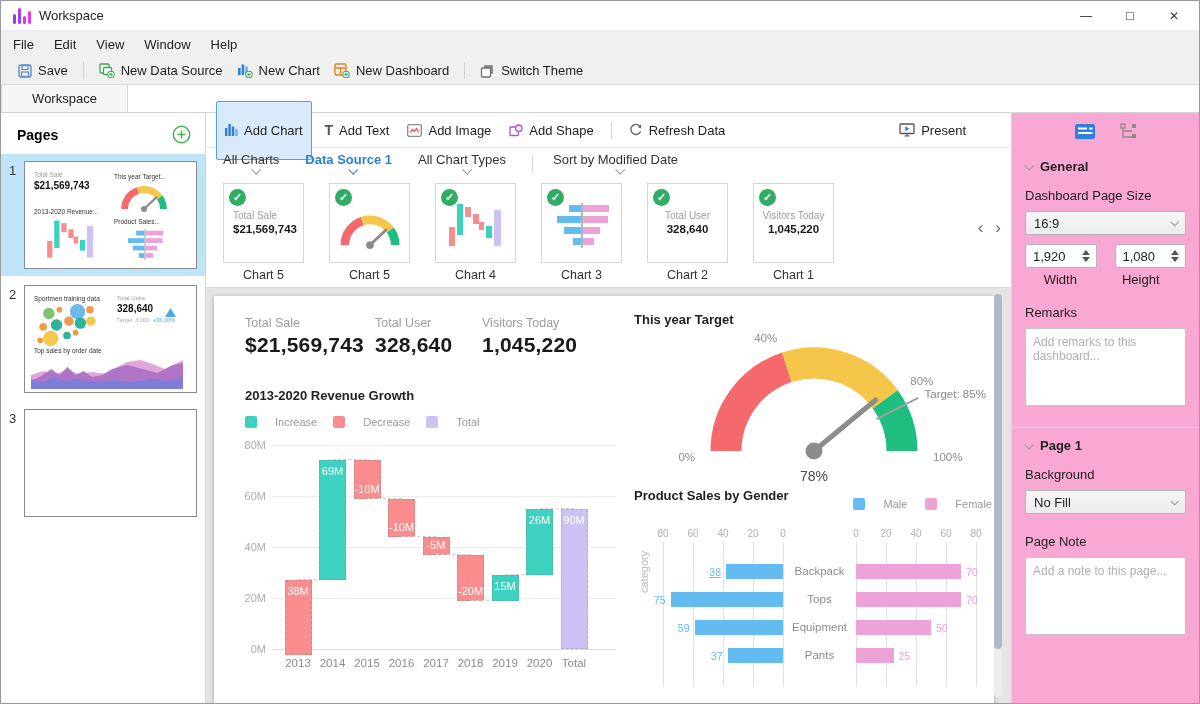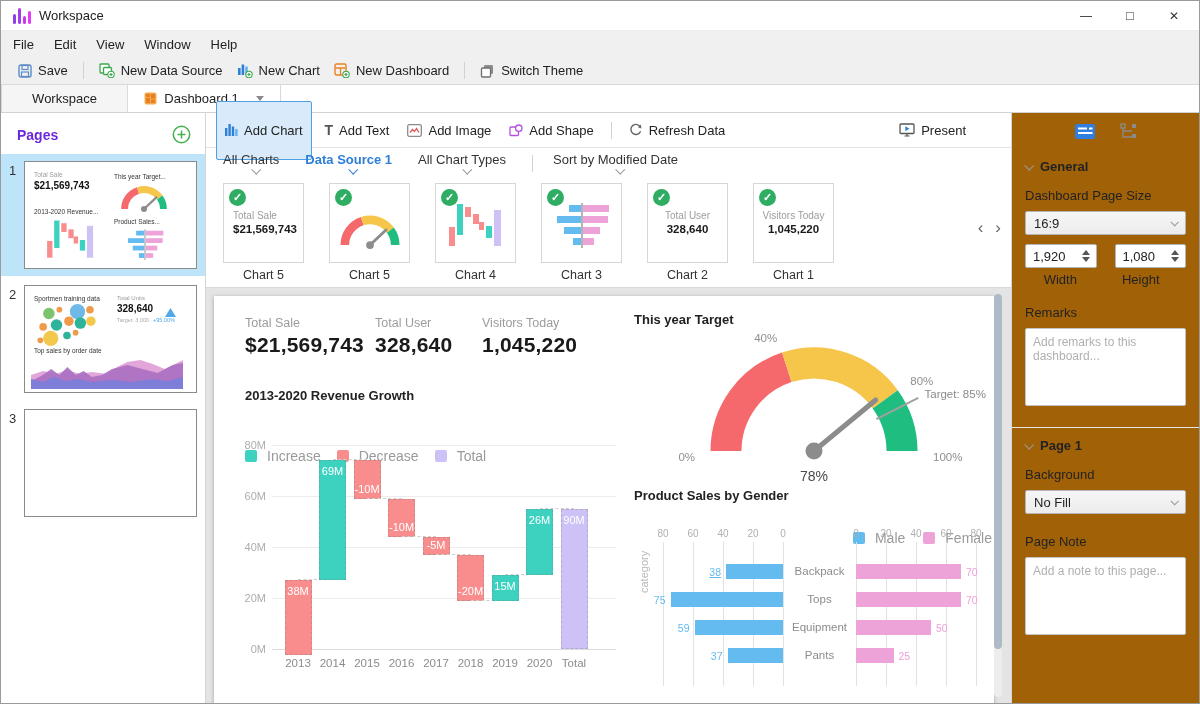--- a/index.html
+++ b/index.html
@@ -29,21 +29,21 @@
   .tab.first { width:127px; background:#f5f5f5; border-left:1px solid #d9d9d9; }
   .tab.active { background:#fff; width:153px; }
   .caret-down { width:0; height:0; border-left:4px solid transparent; border-right:4px solid transparent; border-top:5px solid #8a8a8a; margin-left:10px; }
 
   
   .main { flex:1; display:flex; min-height:0; }
 
   
   .sidebar { width:205px; flex:0 0 auto; border-right:1px solid #d5d5d5; background:#fff; display:flex; flex-direction:column; }
   .pages-head { display:flex; align-items:center; padding:12px 14px 8px 16px; }
-  .pages-title { font-size:14px; font-weight:bold; color:#6d28d9; }
+  .pages-title { font-size:14px; font-weight:bold; color:#000000; }
   .page-row { display:flex; padding:7px 8px 7px 8px; margin:2px 0; }
   .page-row.selected { background:#bee4fa; }
   .page-num { width:15px; font-size:13px; color:#333; padding-top:2px; }
   .page-thumb { flex:1; height:108px; background:#fff; border:1px solid #8a8a8a; position:relative; overflow:hidden; }
   .pt-txt { position:absolute; white-space:nowrap; }
 
   
   .center { flex:1; display:flex; flex-direction:column; min-width:0; background:#fff; }
   .c-toolbar { height:35px; border-bottom:1px solid #e4e4e4; display:flex; align-items:center; padding:0 10px; font-size:13px; color:#222; flex:0 0 auto; }
   .cbtn { display:flex; align-items:center; gap:6px; padding:21px 8px; border:1px solid transparent; border-radius:2px; white-space:nowrap; }
@@ -72,21 +72,21 @@
 
   
   .kpis { position:absolute; left:31px; top:20px; display:flex; }
   .kpi { margin-right:0; }
   .kpi .kl { font-size:12.5px; color:#9c9c9c; }
   .kpi .kv { font-size:21px; font-weight:bold; color:#1a1a1a; margin-top:3px; letter-spacing:.2px; }
   .chart-title { font-size:13px; font-weight:bold; color:#222; }
 
   .wf { position:absolute; left:24px; top:92px; width:395px; height:300px; }
   .wf-legend { display:flex; gap:16px; margin:13px 0 0 7px; }
-  .lg-item { display:flex; align-items:center; gap:10px; font-size:14px; color:#9a9a9a;margin-top:32px; }
+  .lg-item { display:flex; align-items:center; gap:18px; font-size:11px; color:#9a9a9a; }
   .lg-sw { width:12px; height:12px; border-radius:2px; }
   .wf-plot { position:absolute; left:0; top:57px; width:385px; height:232px; }
   .wf-grid { position:absolute; left:34px; width:344px; height:1px; background:#ececec; }
   .wf-ylab { position:absolute; left:0; width:28px; text-align:right; font-size:11px; color:#adadad; transform:translateY(-6px); }
   .wf-bar { position:absolute; border:1px dashed rgba(120,120,120,.30); }
   .wf-blab { position:absolute; width:100%; text-align:center; font-size:11px; color:#fff; }
   .wf-conn { position:absolute; border-top:1.5px dashed #cfcfcf; }
   .wf-xlab { position:absolute; top:212px; width:44px; text-align:center; font-size:11.5px; color:#8c8c8c; }
 
   .gauge-box { position:absolute; left:420px; top:16px; width:362px; }
@@ -94,21 +94,21 @@
   .bf-legend { position:absolute; top:10px; right:2px; display:flex; gap:18px; }
   .bf-plot { position:absolute; left:0; top:40px; right:0; bottom:0; }
   .bf-tick { position:absolute; top:0; width:30px; margin-left:-15px; text-align:center; font-size:10px; color:#b0b0b0; }
   .bf-gl { position:absolute; top:14px; height:144px; width:1px; background:#e2e2e2; }
   .bf-bar { position:absolute; height:15px; }
   .bf-cat { position:absolute; left:149px; width:73px; text-align:center; font-size:11.5px; color:#8c8c8c; }
   .bf-val { position:absolute; font-size:10.5px; transform:translateY(2px); }
   .bf-ylabel { position:absolute; left:4px; top:105px; transform:rotate(-90deg); transform-origin:left top; font-size:11px; color:#b9b9b9; }
 
   
-  .rightpanel { width:188px; flex:0 0 auto; border-left:1px solid #d5d5d5; background:#a16207; font-size:13px; color:#222; padding:0 13px; overflow:hidden; }
+  .rightpanel { width:188px; flex:0 0 auto; border-left:1px solid #d5d5d5; background:#f9a8d4; font-size:13px; color:#222; padding:0 13px; overflow:hidden; }
   .rp-icons { height:36px; display:flex; align-items:center; justify-content:center; gap:24px; }
   .rp-head { display:flex; align-items:center; gap:8px; font-weight:bold; margin-top:10px; }
   .rp-label { margin-top:14px; }
   .rp-select { margin-top:8px; height:24px; border:1px solid #b5b5b5; background:linear-gradient(#f6f6f6,#ececec); display:flex; align-items:center; padding:0 8px; border-radius:2px; }
   .rp-select .chev { margin-left:auto; width:6px; height:6px; }
   .rp-spinners { display:flex; gap:18px; margin-top:9px; }
   .spin { width:76px; height:24px; border:1px solid #b5b5b5; border-radius:2px; background:#fff; display:flex; align-items:center; }
   .spin input { width:48px; border:0; outline:0; font-size:13px; padding-left:7px; font-family:inherit; color:#222; background:transparent; }
   .spin-arrows { margin-left:auto; margin-right:6px; display:flex; flex-direction:column; gap:2px; }
   .tri-up { width:0; height:0; border-left:4px solid transparent; border-right:4px solid transparent; border-bottom:5px solid #555; }
@@ -192,31 +192,20 @@
           <rect x="1.5" y="4" width="9" height="9" rx="1" fill="#fff" stroke="#6f6f6f" stroke-width="1.3"></rect>
         </svg>
       <span>Switch Theme</span>
     </span>
   </div>
 
   <div class="tabbar">
     <div class="tab first">
       <span>Workspace</span>
     </div>
-    <div class="tab active">
-      <svg width="13" height="13" viewBox="0 0 13 13">
-          <rect x="0.5" y="0.5" width="12" height="12" rx="2" fill="#f6a94c"></rect>
-          <rect x="2" y="2" width="4" height="3" fill="#e87e22"></rect>
-          <rect x="7" y="2" width="4" height="4.5" fill="#e87e22"></rect>
-          <rect x="2" y="6" width="4" height="5" fill="#e87e22"></rect>
-          <rect x="7" y="7.5" width="4" height="3.5" fill="#e87e22"></rect>
-        </svg>
-      <span>Dashboard 1</span>
-      <span class="caret-down"></span>
-    </div>
   </div>
 
   <div class="main">
 
     <div class="sidebar">
       <div class="pages-head">
         <span class="pages-title">Pages</span>
         <svg width="19" height="19" viewBox="0 0 19 19" style="margin-left:auto;">
             <circle cx="9.5" cy="9.5" r="8.2" fill="none" stroke="#45b14e" stroke-width="1.5"></circle>
             <path d="M9.5 5.5v8M5.5 9.5h8" stroke="#45b14e" stroke-width="1.5"></path>

